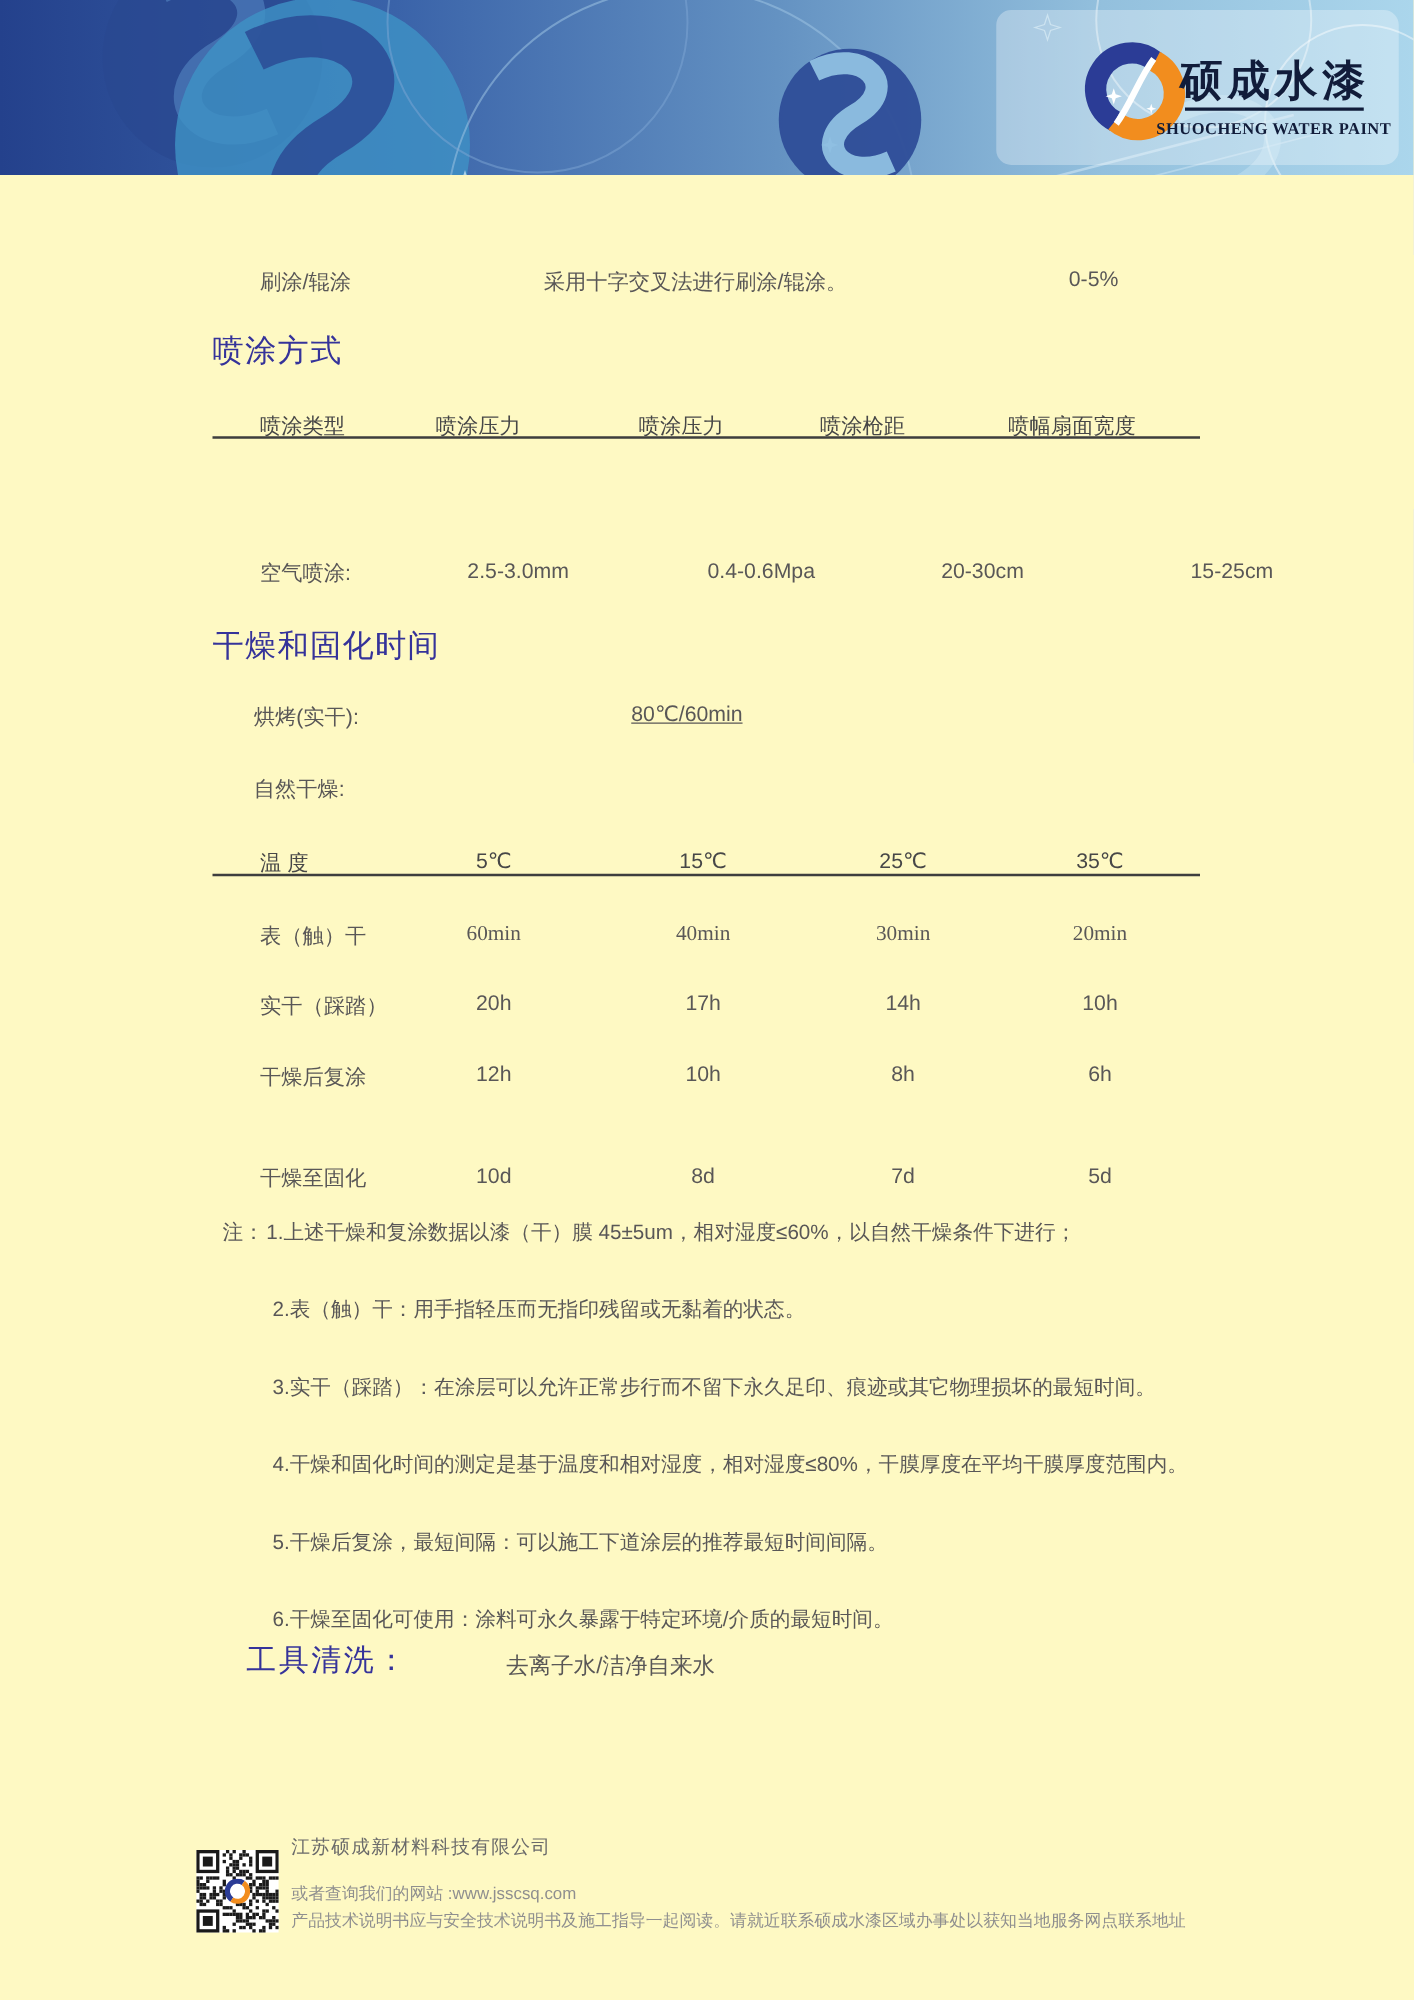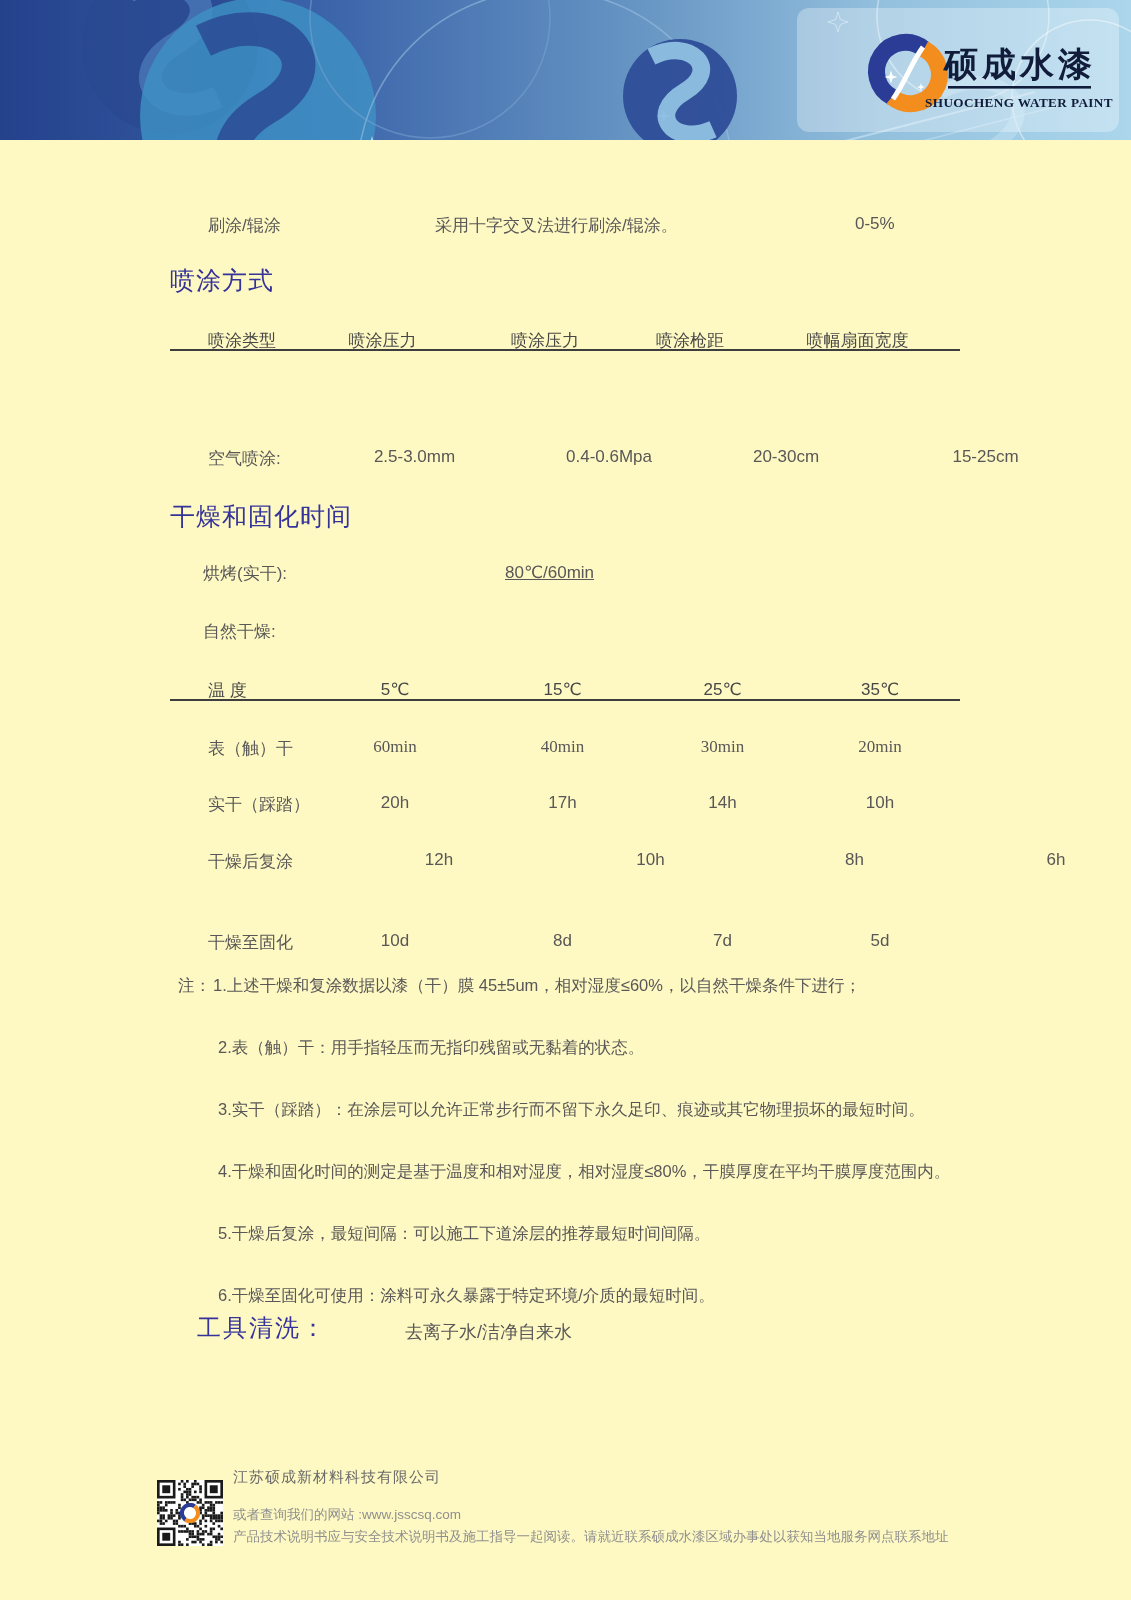--- a/index.html
+++ b/index.html
@@ -142,21 +142,21 @@
     <div>30min</div>
     <div>20min</div>
   </div>
   <div class="trow temp-cols tbody" style="top:793px;">
     <div>实干（踩踏）</div>
     <div>20h</div>
     <div>17h</div>
     <div>14h</div>
     <div>10h</div>
   </div>
-  <div class="trow temp-cols tbody" style="top:850px;gap:44px;">
+  <div class="trow temp-cols tbody" style="top:850px;">
     <div>干燥后复涂</div>
     <div>12h</div>
     <div>10h</div>
     <div>8h</div>
     <div>6h</div>
   </div>
   <div class="trow temp-cols tbody" style="top:907px;margin-top:24px;">
     <div>干燥至固化</div>
     <div>10d</div>
     <div>8d</div>

